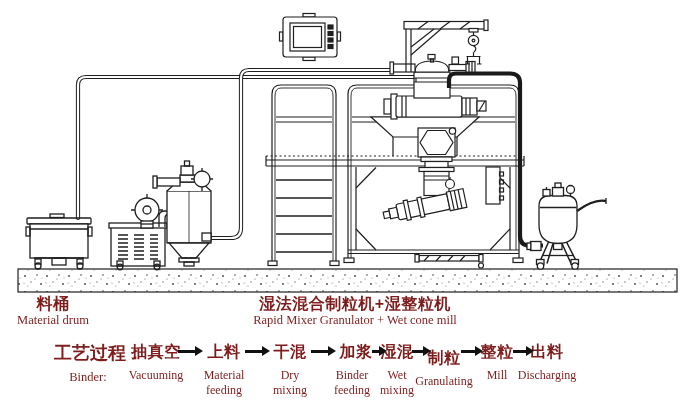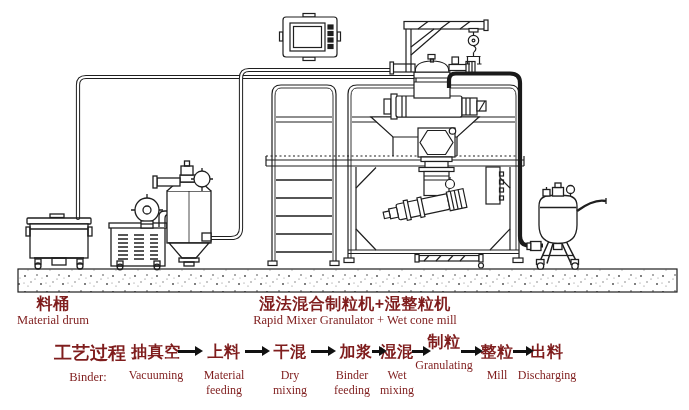--- a/index.html
+++ b/index.html
@@ -255,21 +255,21 @@
     <span class="en" style="width:44px">Dry mixing</span>
   </div>
   <div class="pstep" style="left:356px;top:342px">
     <span class="cn">加浆</span>
     <span class="en" style="width:50px;left:38%">Binder feeding</span>
   </div>
   <div class="pstep" style="left:397px;top:342px">
     <span class="cn">湿混</span>
     <span class="en" style="width:44px">Wet mixing</span>
   </div>
-  <div class="pstep" style="left:444px;top:332px">
+  <div class="pstep" style="left:444px;top:348px">
     <span class="cn">制粒</span>
     <span class="en en-wide">Granulating</span>
   </div>
   <div class="pstep" style="left:497px;top:342px">
     <span class="cn">整粒</span>
     <span class="en en-wide">Mill</span>
   </div>
   <div class="pstep" style="left:547px;top:342px">
     <span class="cn">出料</span>
     <span class="en en-wide">Discharging</span>

